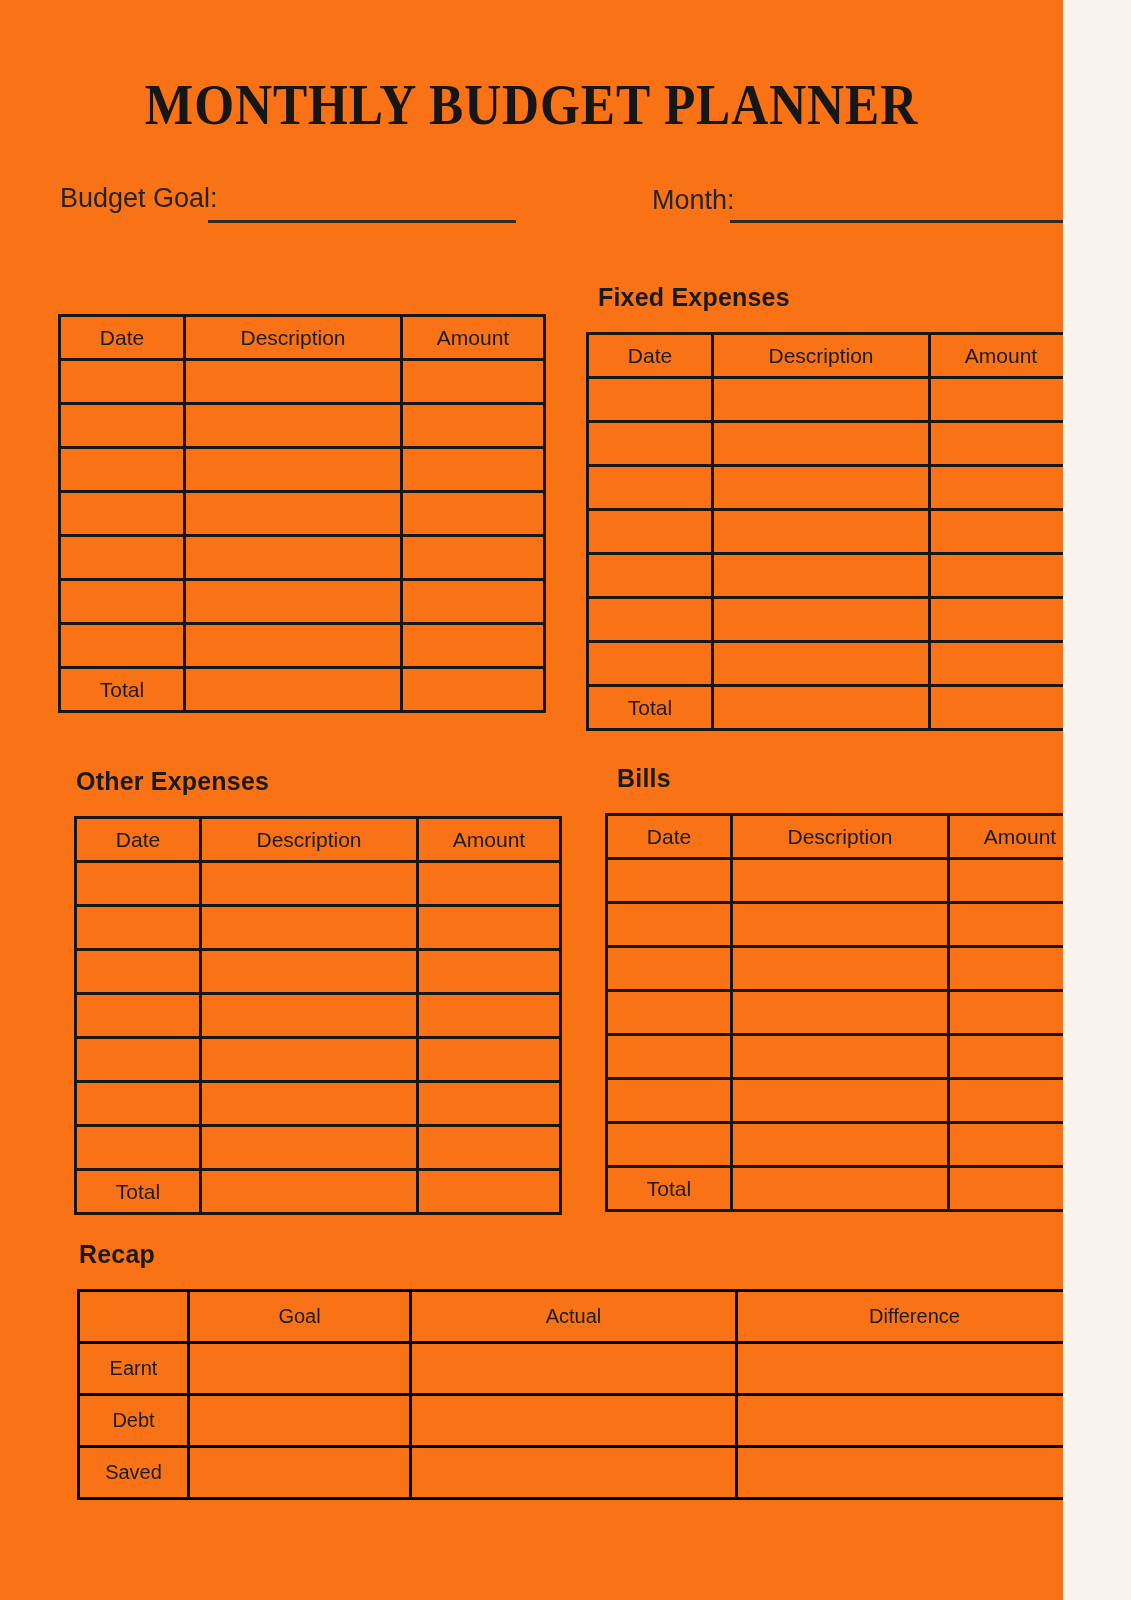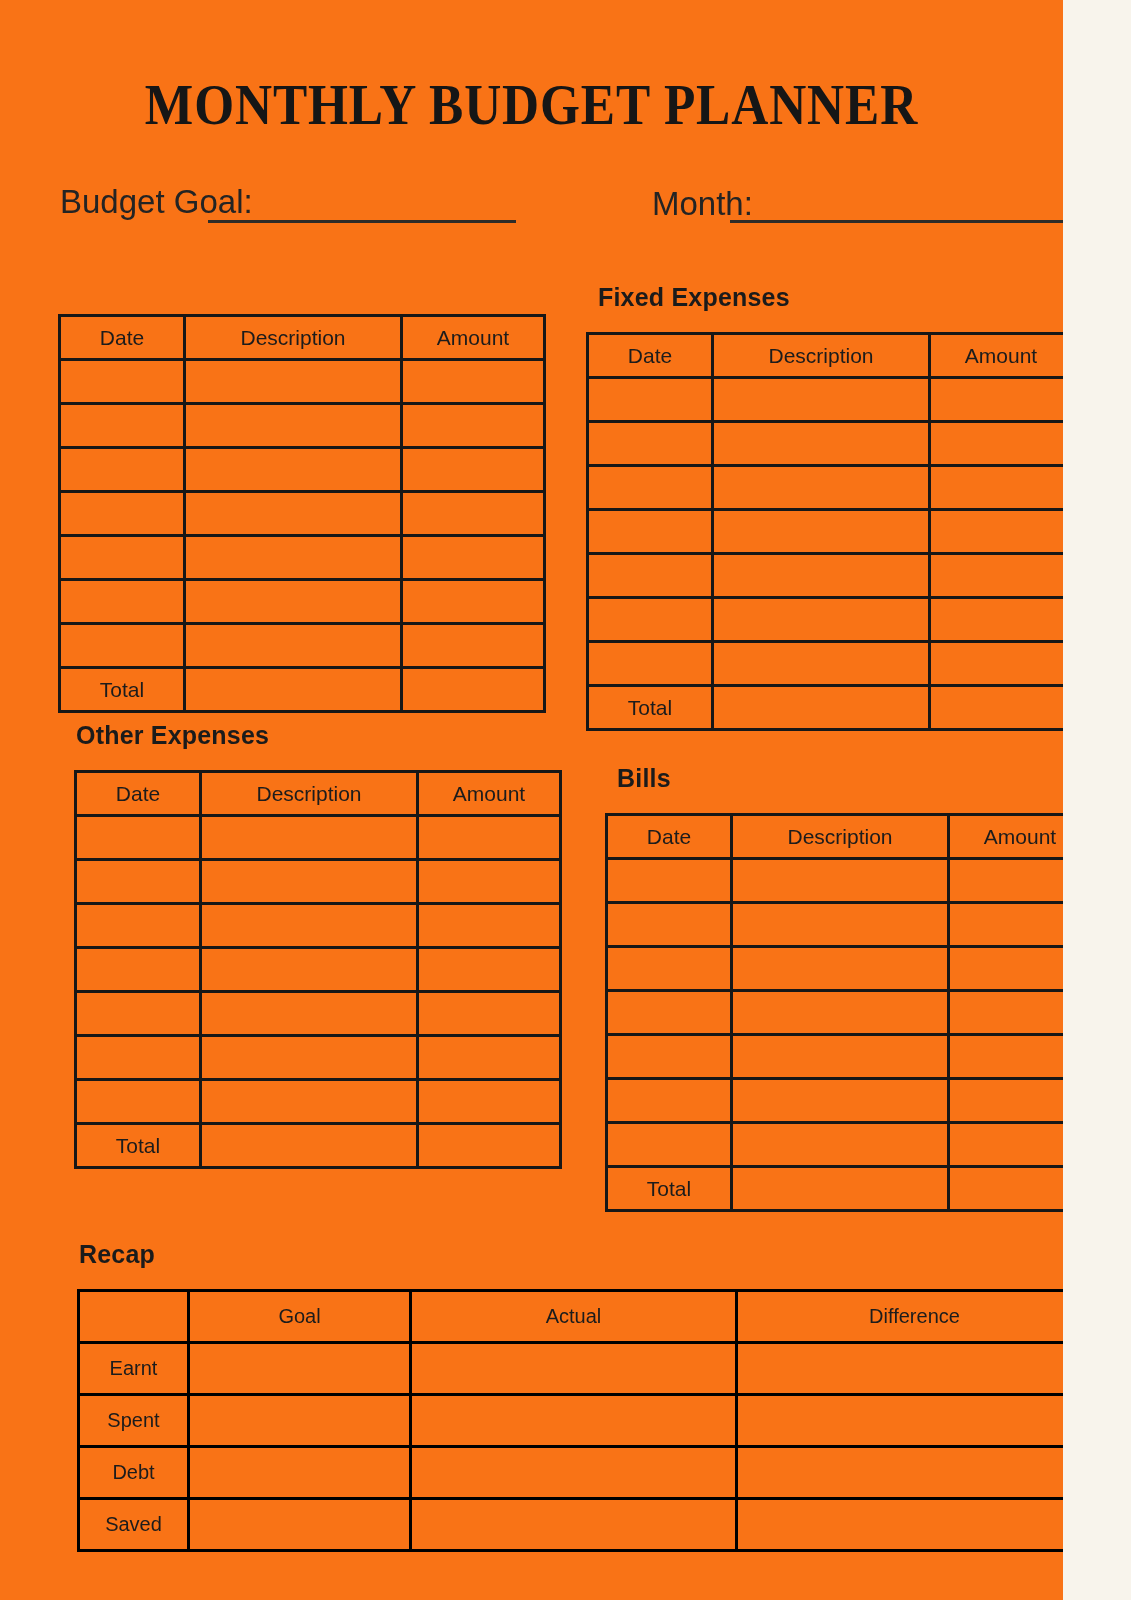--- a/index.html
+++ b/index.html
@@ -24,21 +24,21 @@
     color:#161616;
     transform:scaleX(0.9);
     transform-origin:center;
     line-height:1;
     white-space:nowrap;
   }
 
   
   .field-label {
     position:absolute;
-    font-size:33px;
+    font-size:27px;
     font-weight:400;
     color:#242424;
     line-height:1.1;
     white-space:nowrap;
     text-align:center;
   }
   .lbl-budget-goal { left:60px; top:184px; }
   .lbl-month      { left:652px; top:186px; }
   .fill-line {
     position:absolute; height:3px; background:#2E2C29;
@@ -55,21 +55,21 @@
     line-height:30px;
     margin:0 0 20px 2px;
     letter-spacing:0.2px;
     white-space:nowrap;
   }
   .block.right h2 { margin-left:12px; }
   .block.recap h2 { margin-bottom:10px; }
 
   .pos-income   { left:58px;  top:294px; }
   .pos-fixed    { left:586px; top:282px; }
-  .pos-other    { left:58px;  top:720px;padding-left:16px; }
+  .pos-other    { left:58px;  top:766px;padding-left:16px; }
   .pos-bills    { left:586px; top:763px;padding-left:19px; }
   .pos-recap    { left:60px;  top:1239px;padding-left:17px; }
 
   
   table {
     border-collapse:collapse;
     table-layout:fixed;
     background:transparent;
     margin-top:20px;
   }
@@ -377,26 +377,20 @@
         </tr>
       </thead>
       <tbody>
         <tr>
           <td>Earnt</td>
           <td></td>
           <td></td>
           <td></td>
         </tr>
         <tr>
-          <td>Spent</td>
-          <td></td>
-          <td></td>
-          <td></td>
-        </tr>
-        <tr>
           <td>Debt</td>
           <td></td>
           <td></td>
           <td></td>
         </tr>
         <tr>
           <td>Saved</td>
           <td></td>
           <td></td>
           <td></td>

